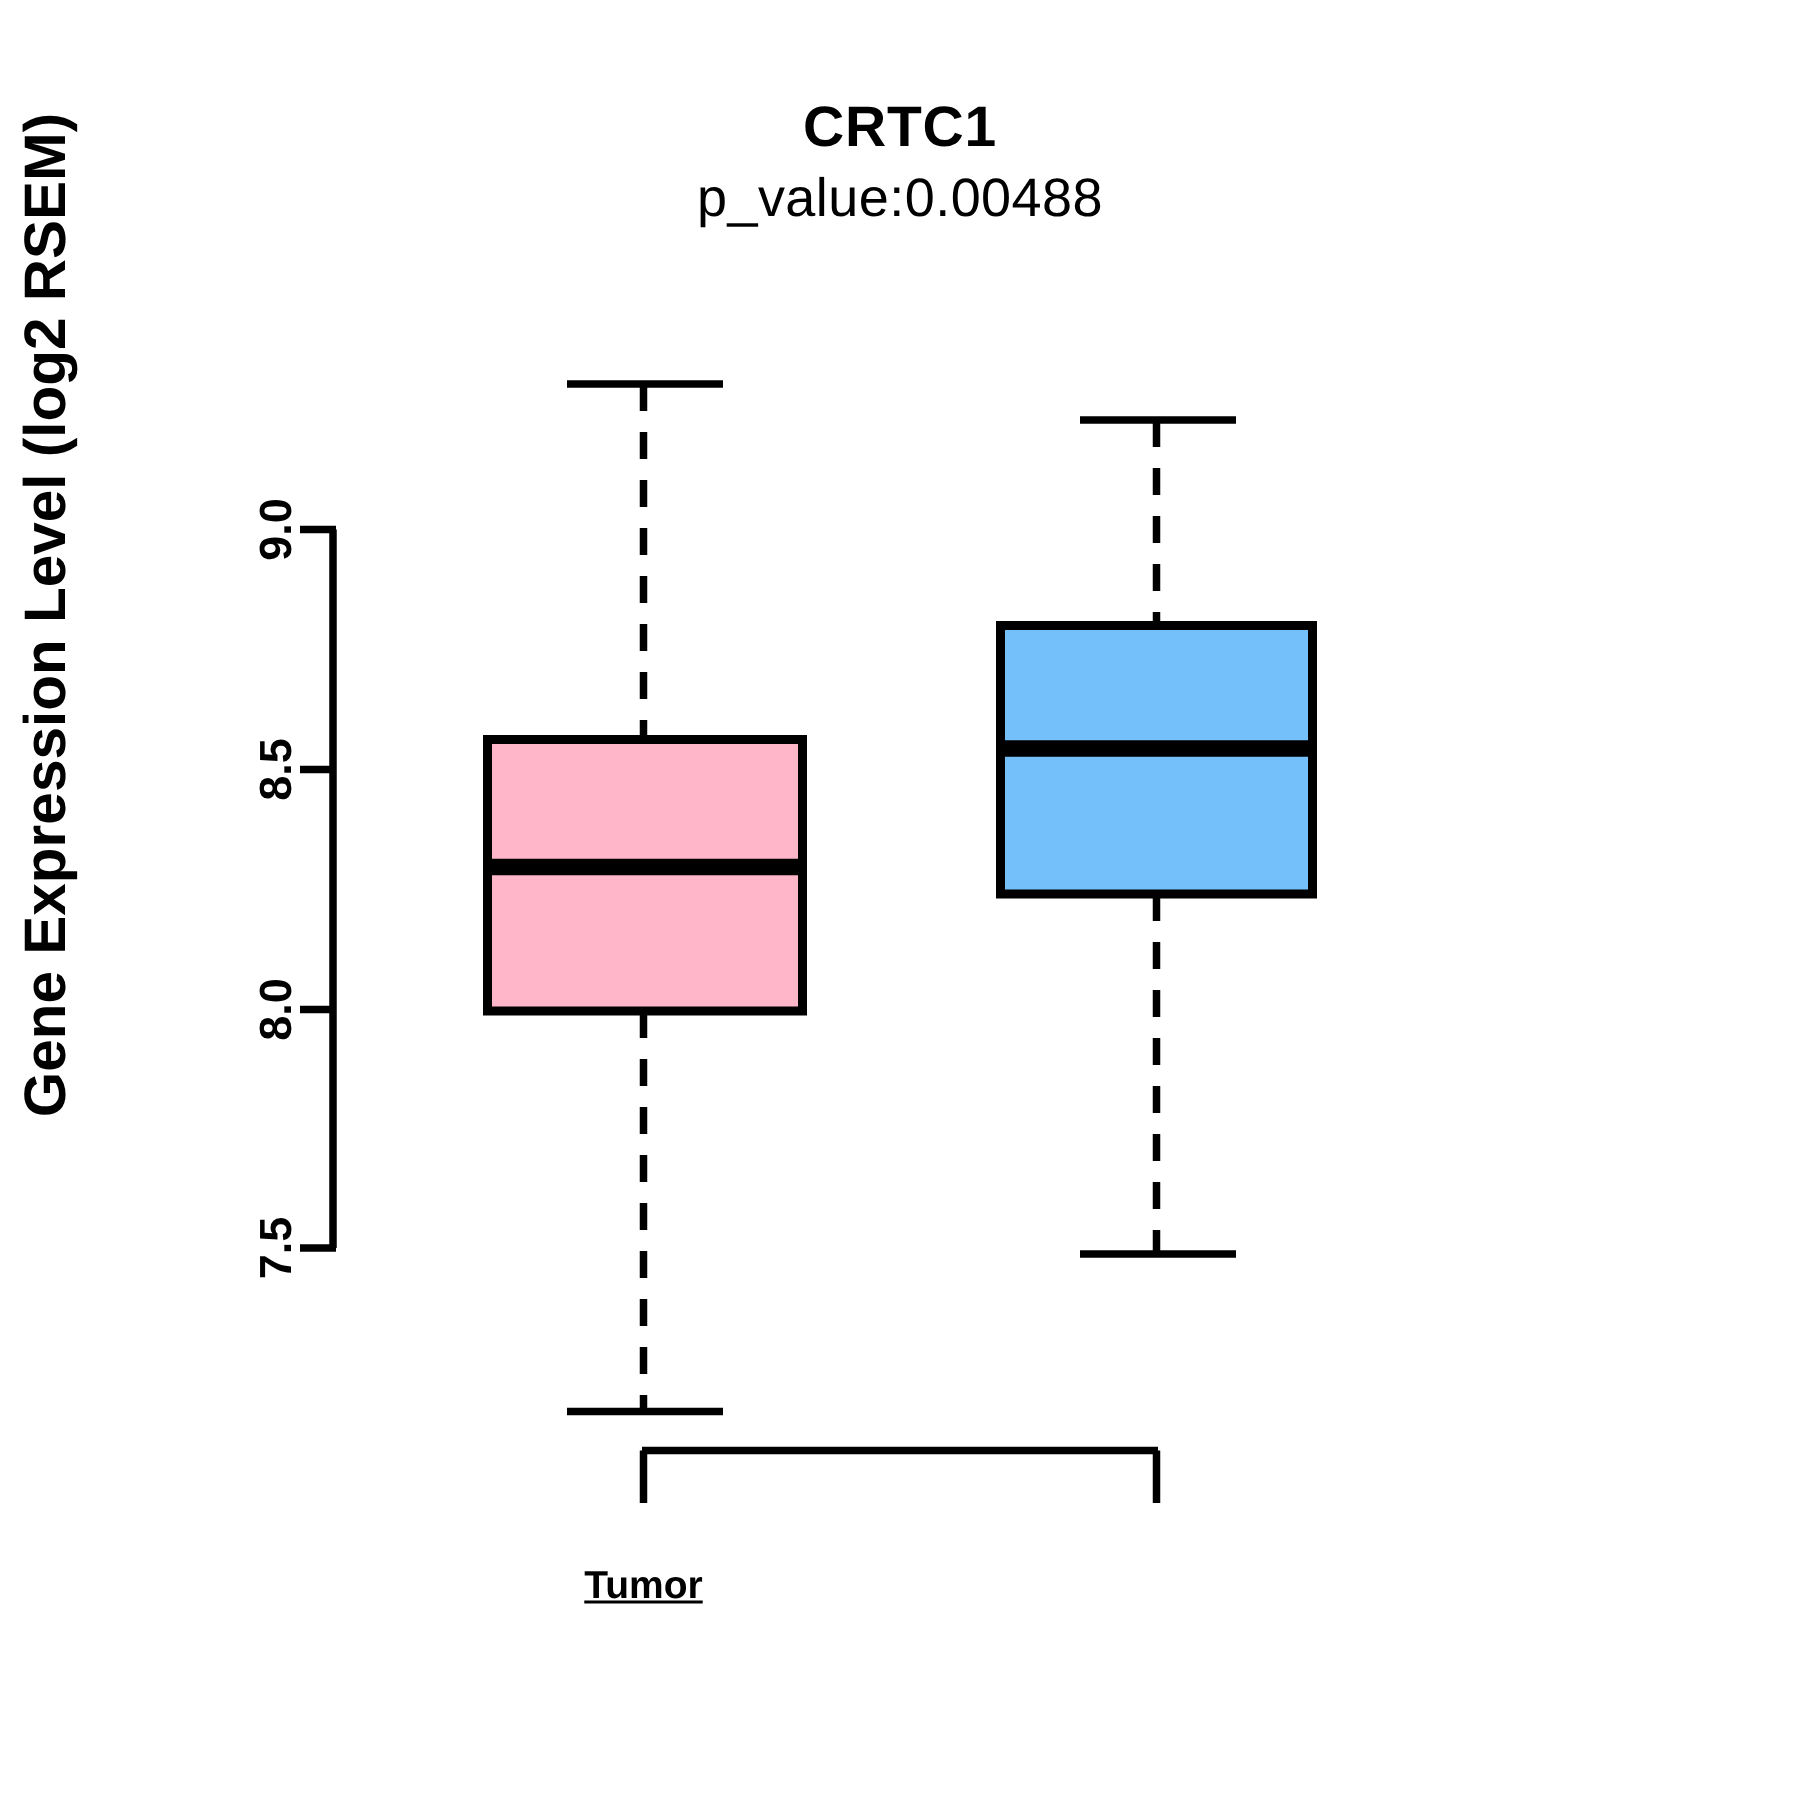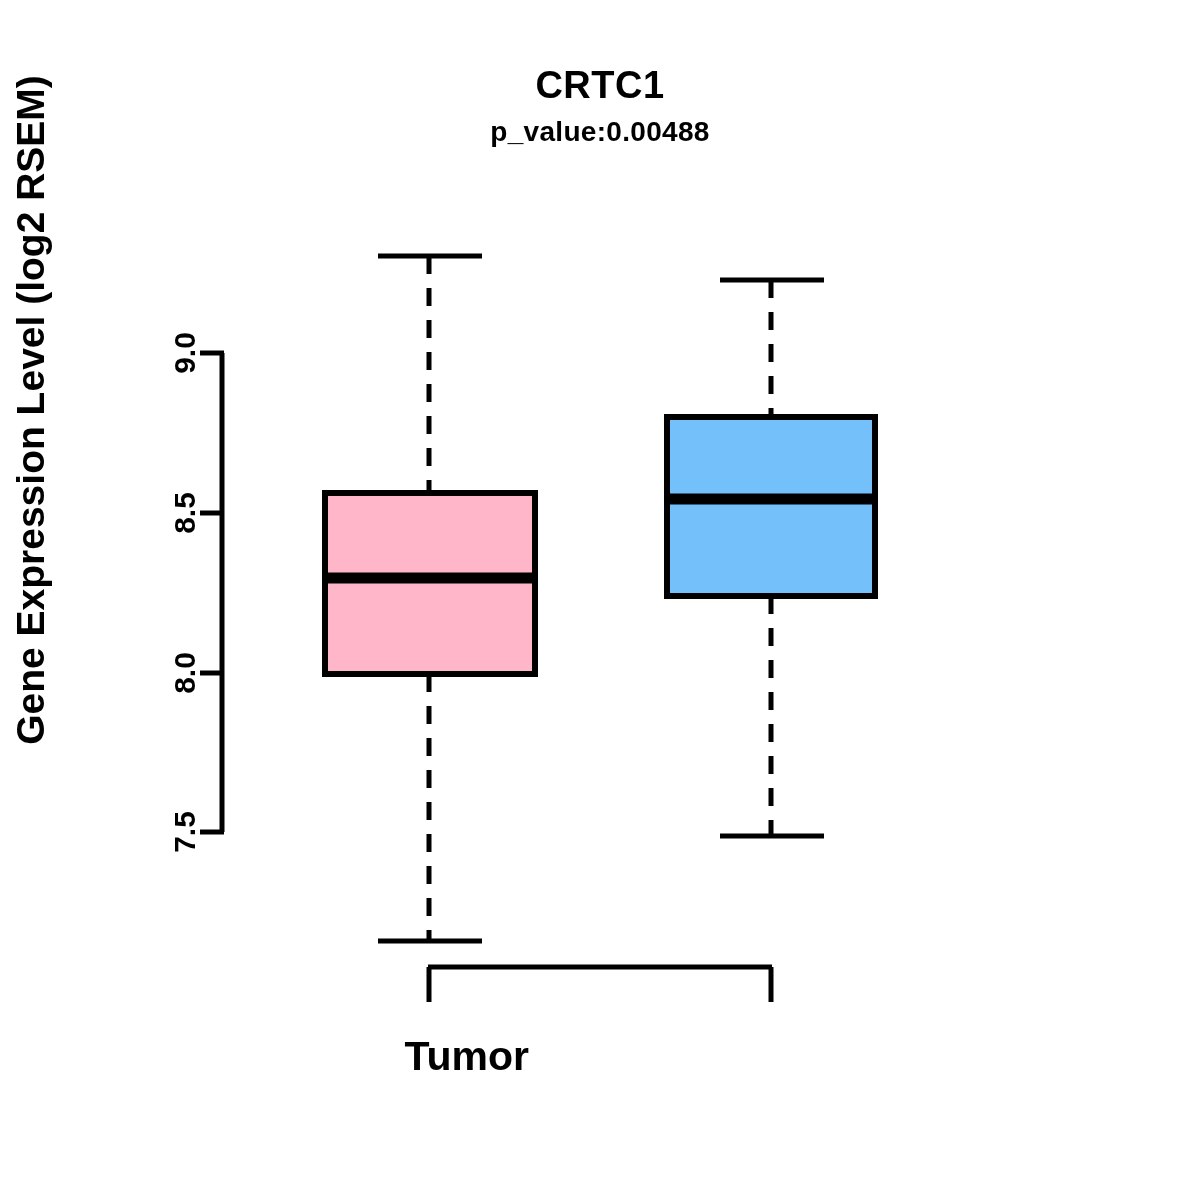--- a/index.html
+++ b/index.html
@@ -25,22 +25,22 @@
     text-align: center;
     color: #000000;
   }
   .title-main {
     font-size: 38px;
     font-weight: bold;
     line-height: 46px;
     letter-spacing: 0.5px;
   }
   .title-sub {
-    font-size: 28px;
-    font-weight: bold;
+    font-size: 36px;
+    font-weight: normal;
     line-height: 48px;
     letter-spacing: 0.3px;
   }
   .ylab {
     position: absolute;
     left: 0;
     top: 0;
     width: 1200px;
     height: 62px;
     transform-origin: 0 0;
@@ -62,26 +62,27 @@
     color: #000000;
     transform-origin: 50% 50%;
     transform: rotate(-90deg);
     text-align: center;
     width: 90px;
     line-height: 34px;
     white-space: nowrap;
   }
   .xtick-label {
     position: absolute;
-    font-size: 41px;
+    font-size: 26px;
     font-weight: bold;
     color: #000000;
-    text-align: right;
+    text-align: center;
     white-space: nowrap;
     line-height: 36px;
+    text-decoration: underline;
   }
   svg.canvas {
     position: absolute;
     left: 0;
     top: 0;
     width: 1200px;
     height: 1200px;
   }
 </style>
 </head>

